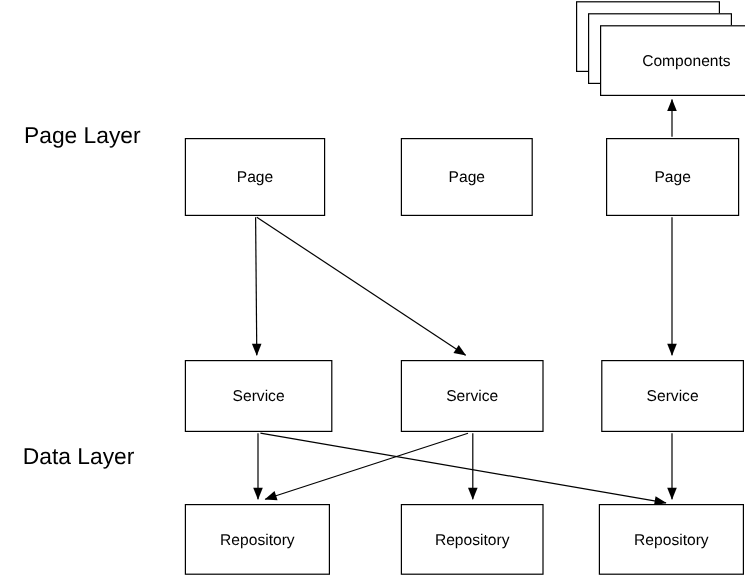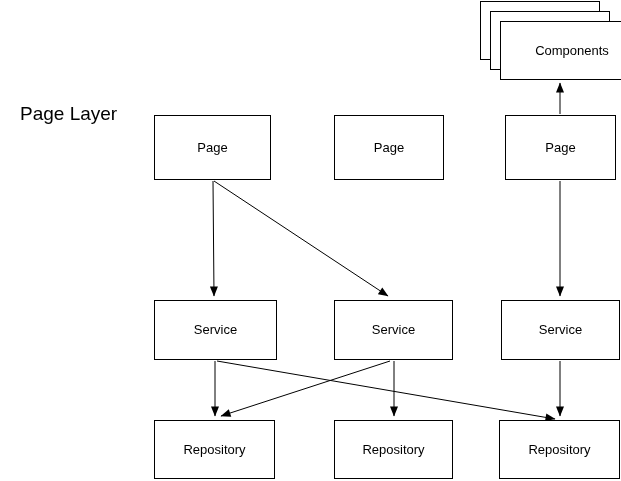--- a/index.html
+++ b/index.html
@@ -69,20 +69,21 @@
     <path class="edge" d="M213,181 L214,296" marker-end="url(#arrow)"></path>
     <path class="edge" d="M214,181 L388,296" marker-end="url(#arrow)"></path>
     <path class="edge" d="M215,361 L215,416" marker-end="url(#arrow)"></path>
     <path class="edge" d="M217,361 L555,419" marker-end="url(#arrow)"></path>
     <path class="edge" d="M390,361 L221,416" marker-end="url(#arrow)"></path>
     <path class="edge" d="M394,361 L394,416" marker-end="url(#arrow)"></path>
     <path class="edge" d="M560,361 L560,416" marker-end="url(#arrow)"></path>
   </svg>
 
   <div class="layer-label" style="left:20px; top:103px;">Page Layer</div>
+  <div class="layer-label" style="left:19px; top:371px;">Data Layer</div>
 
   <div class="node ghost" style="left:480px; top:1px;  width:120px; height:59px;"></div>
   <div class="node ghost" style="left:490px; top:11px; width:120px; height:59px;"></div>
   <div class="node" style="left:500px; top:21px; width:144px; height:59px;">
     <span>Components</span>
   </div>
 
   <div class="node" style="left:154px; top:115px; width:117px; height:65px;">
     <span>Page</span>
   </div>

